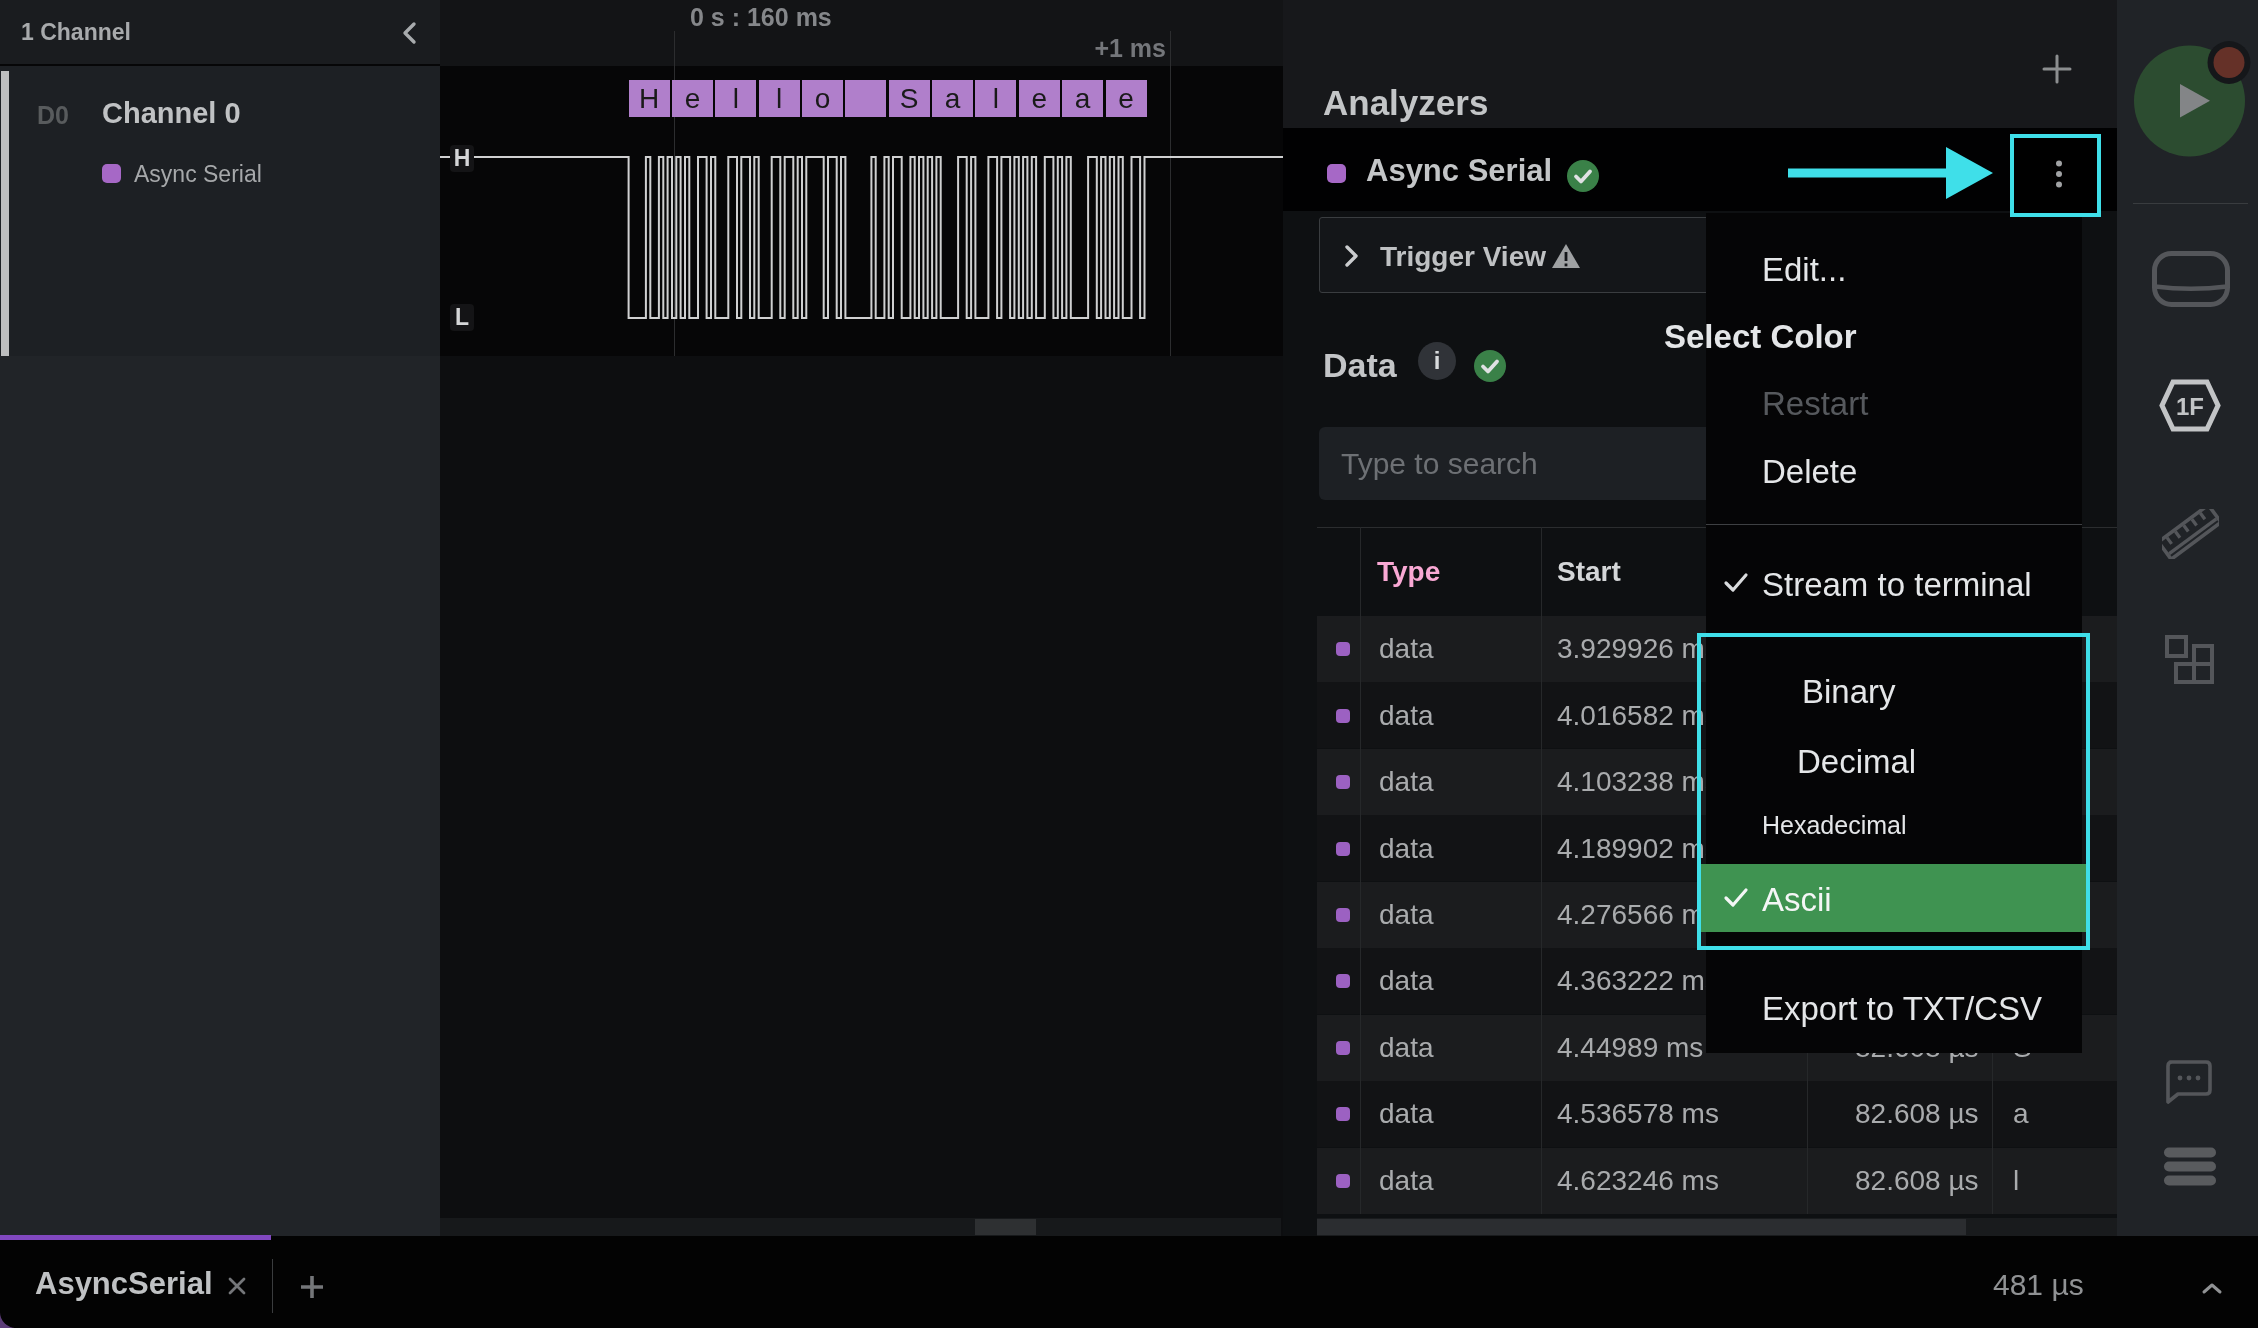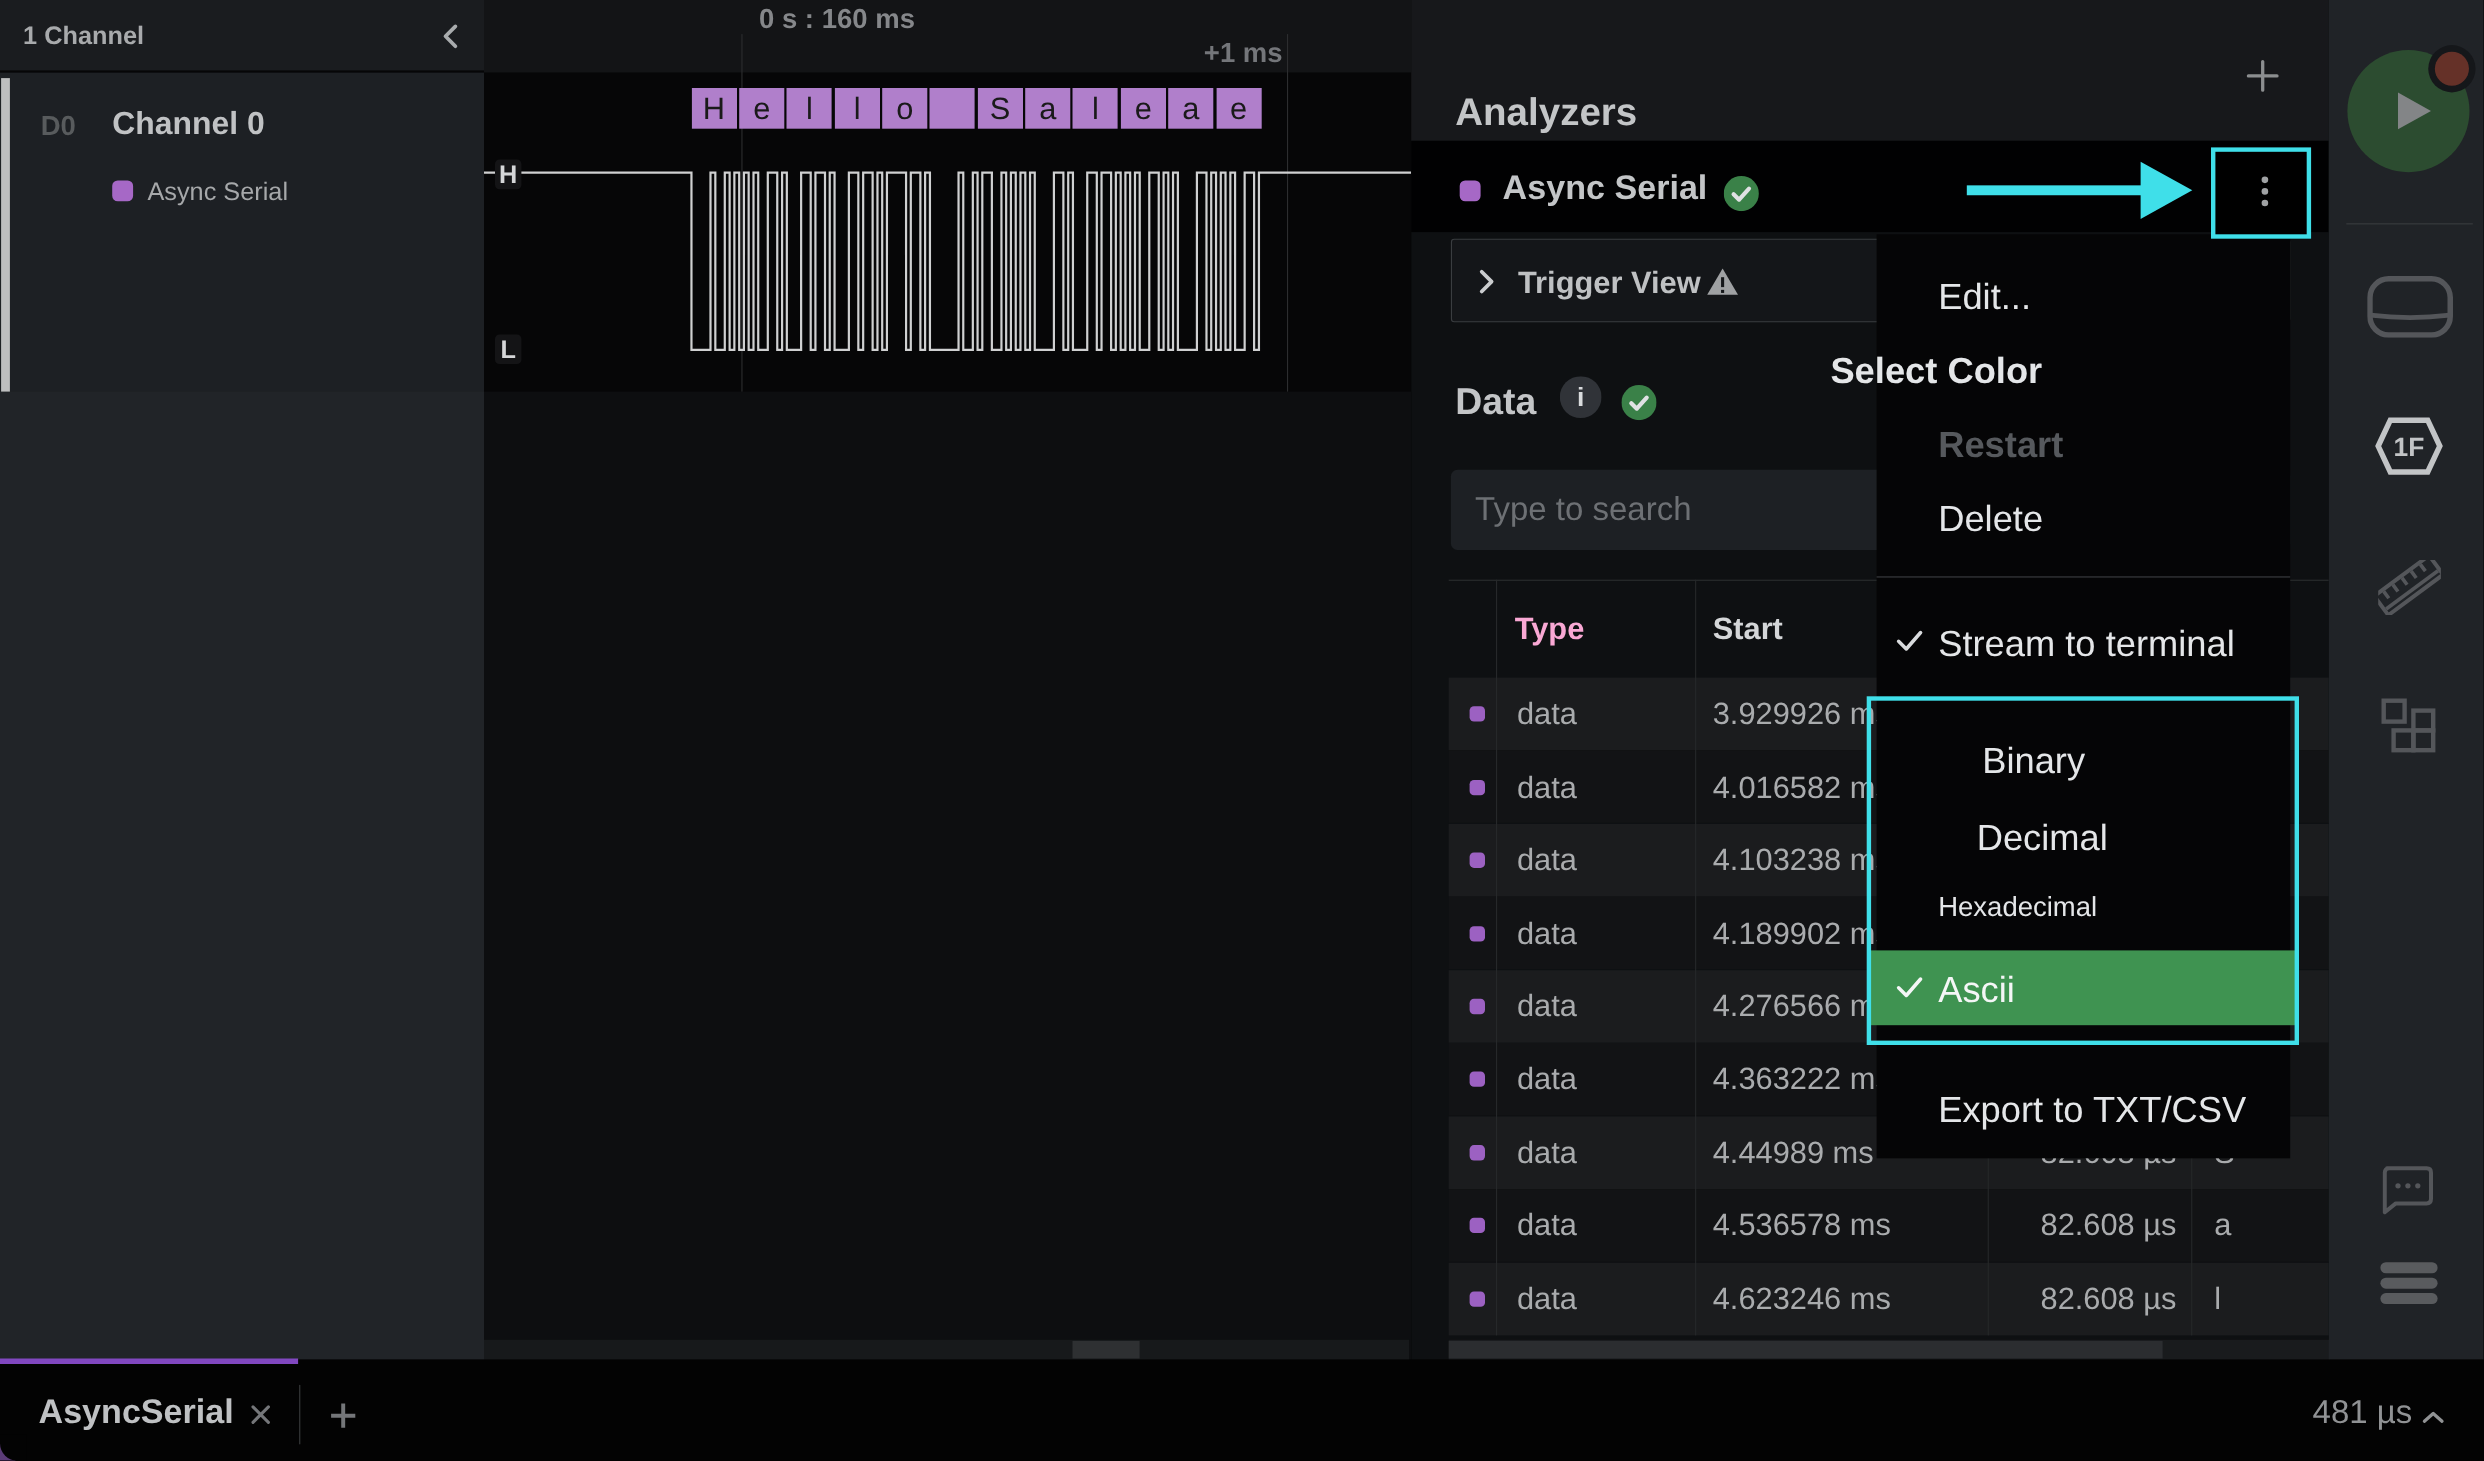--- a/index.html
+++ b/index.html
@@ -214,30 +214,30 @@
   <div class="abs" style="left:0;top:1304px;width:24px;height:24px;background:#030303;border-bottom-left-radius:16px;"></div>
   <div class="abs" style="left:0;top:1235px;width:271px;height:5px;background:#8148c0;"></div>
   <div class="abs" style="left:35px;top:1266px;font-size:31px;font-weight:bold;color:#bfc1c3;">AsyncSerial</div>
   <svg class="abs" style="left:227px;top:1276px;" width="20" height="20" viewBox="0 0 20 20">
     <path d="M3 3 L17 17 M17 3 L3 17" stroke="#747679" stroke-width="2.8" stroke-linecap="round"></path>
   </svg>
   <div class="abs" style="left:272px;top:1259px;width:1px;height:54px;background:#3a3c3e;"></div>
   <svg class="abs" style="left:299px;top:1274px;" width="26" height="26" viewBox="0 0 26 26">
     <path d="M13 2 L13 24 M2 13 L24 13" stroke="#747679" stroke-width="3.6"></path>
   </svg>
-  <div class="abs" style="left:1993px;top:1268px;width:200px;text-align:right;font-size:30px;color:#909294;">481 µs</div>
+  <div class="abs" style="left:1993px;top:1268px;width:200px;font-size:30px;color:#909294;">481 µs</div>
   <svg class="abs" style="left:2201px;top:1280px;" width="22" height="18" viewBox="0 0 22 18">
     <path d="M3 12 L11 5 L19 12" stroke="#909294" stroke-width="3" fill="none" stroke-linecap="round" stroke-linejoin="round"></path>
   </svg>
 
   <div id="menu">
   <div class="abs" style="left:1706px;top:213px;width:376px;height:840px;background:#050506;"></div>
   <div class="abs" style="left:1762px;top:251px;font-size:33px;color:#e4e6e8;">Edit...</div>
   <div class="abs" style="left:1664px;top:318px;font-size:33px;color:#e4e6e8;font-weight:bold;">Select Color</div>
-  <div class="abs" style="left:1762px;top:385px;font-size:33px;color:#56595d;font-weight:bold;">Restart</div>
+  <div class="abs" style="left:1762px;top:385px;font-size:33px;color:#56595d;">Restart</div>
   <div class="abs" style="left:1762px;top:453px;font-size:33px;color:#e4e6e8;">Delete</div>
   <div class="abs" style="left:1706px;top:524px;width:376px;height:1px;background:#3e4043;"></div>
   <svg class="abs" style="left:1722px;top:570px;" width="28" height="26" viewBox="0 0 28 26">
   <path d="M4 13 L11 20 L24 5" stroke="#d9dbdd" stroke-width="3.2" fill="none" stroke-linecap="round" stroke-linejoin="round"></path>
       </svg>
   <div class="abs" style="left:1762px;top:566px;font-size:33px;color:#e4e6e8;">Stream to terminal</div>
   <div class="abs" style="left:1802px;top:673px;font-size:33px;color:#e4e6e8;">Binary</div>
   <div class="abs" style="left:1762px;top:743px;font-size:33px;color:#e4e6e8;margin-left:35px;">Decimal</div>
   <div class="abs" style="left:1762px;top:811px;font-size:25px;color:#e4e6e8;">Hexadecimal</div>
   <div class="abs" style="left:1700px;top:864px;width:387px;height:68px;background:#3f9351;"></div>

